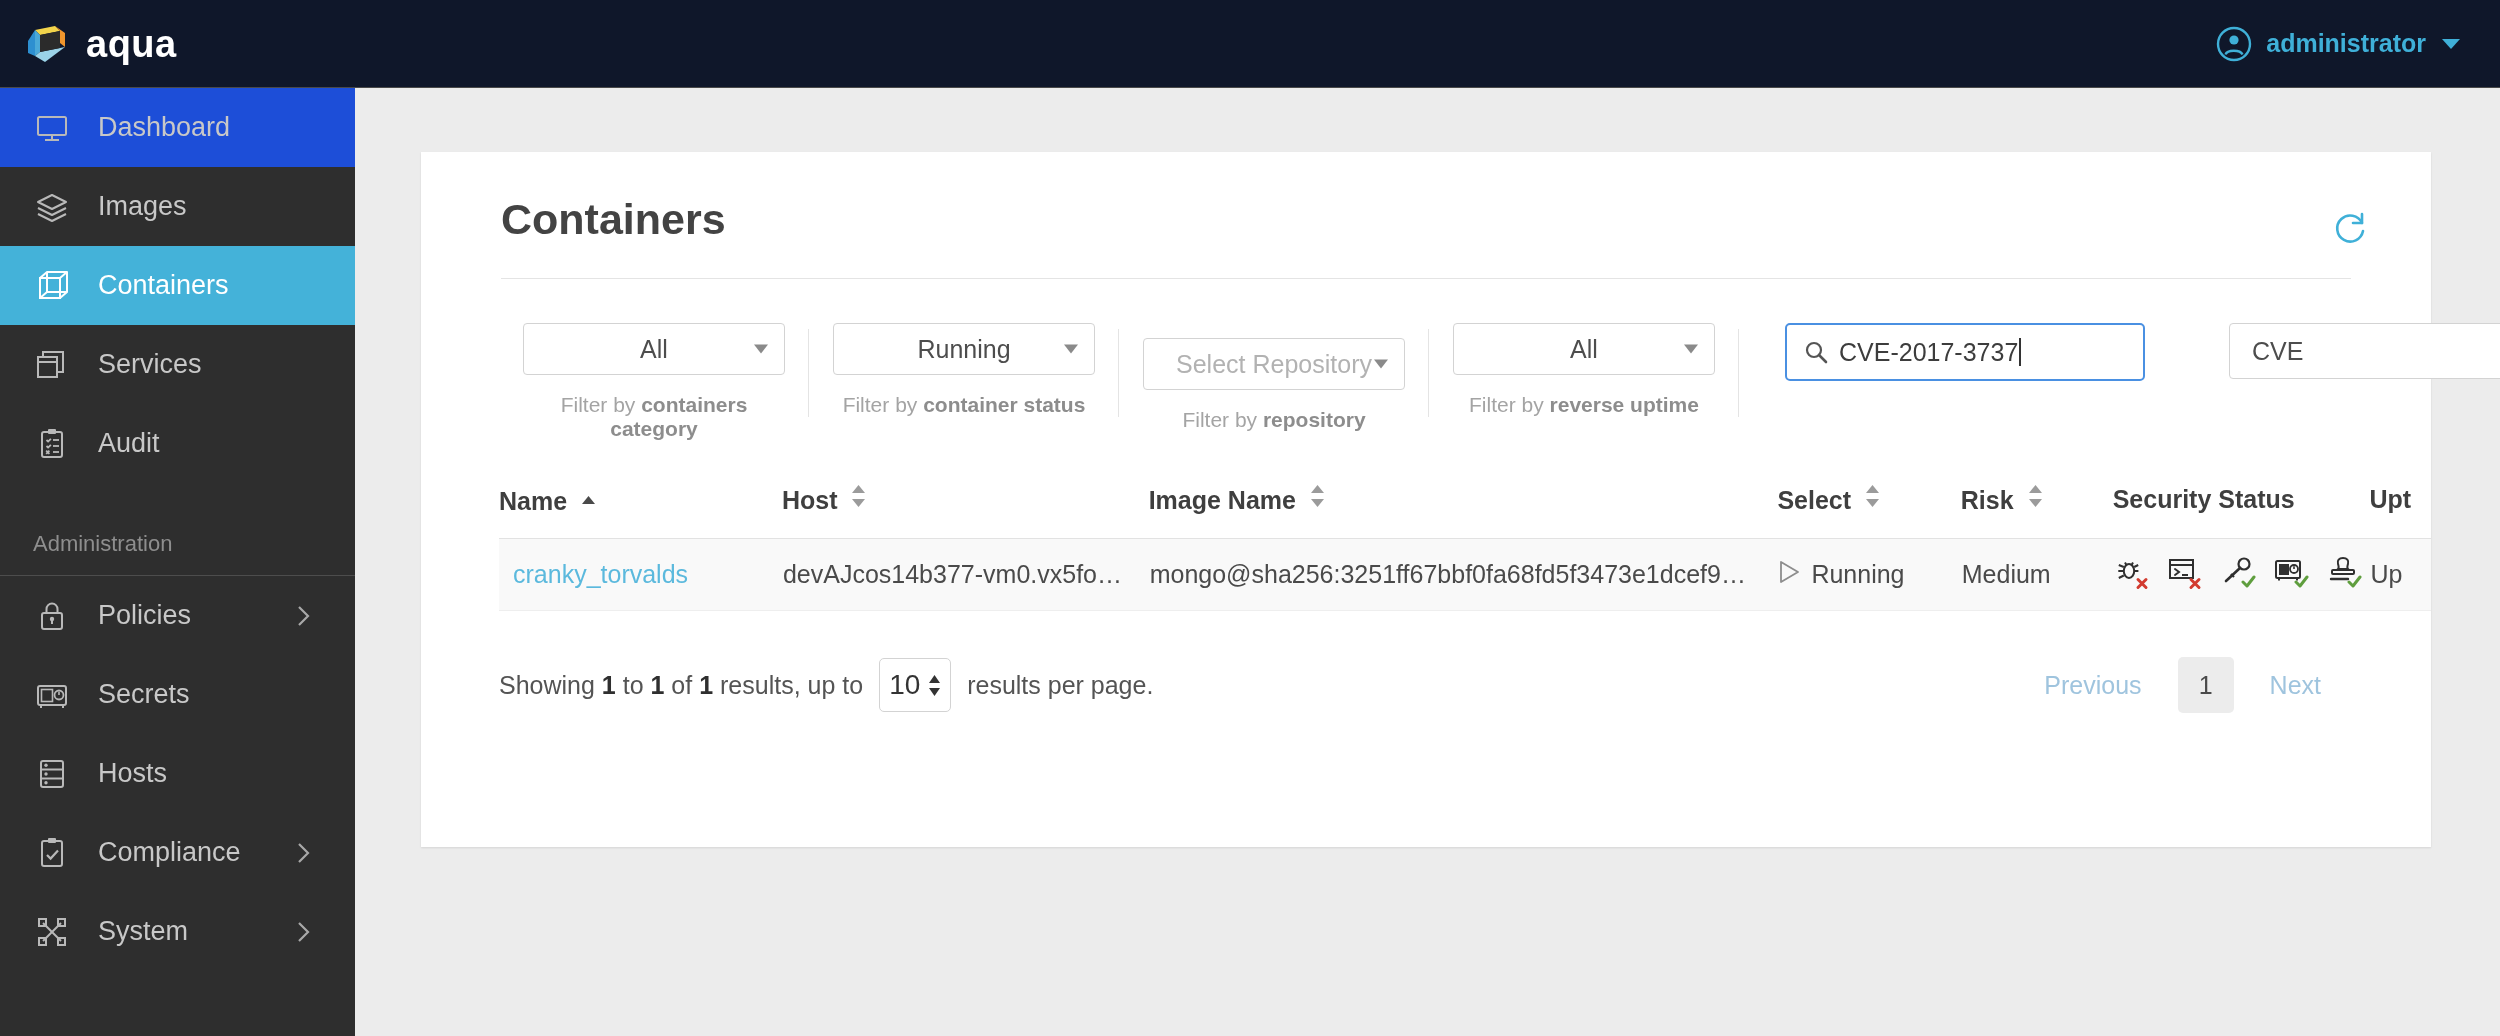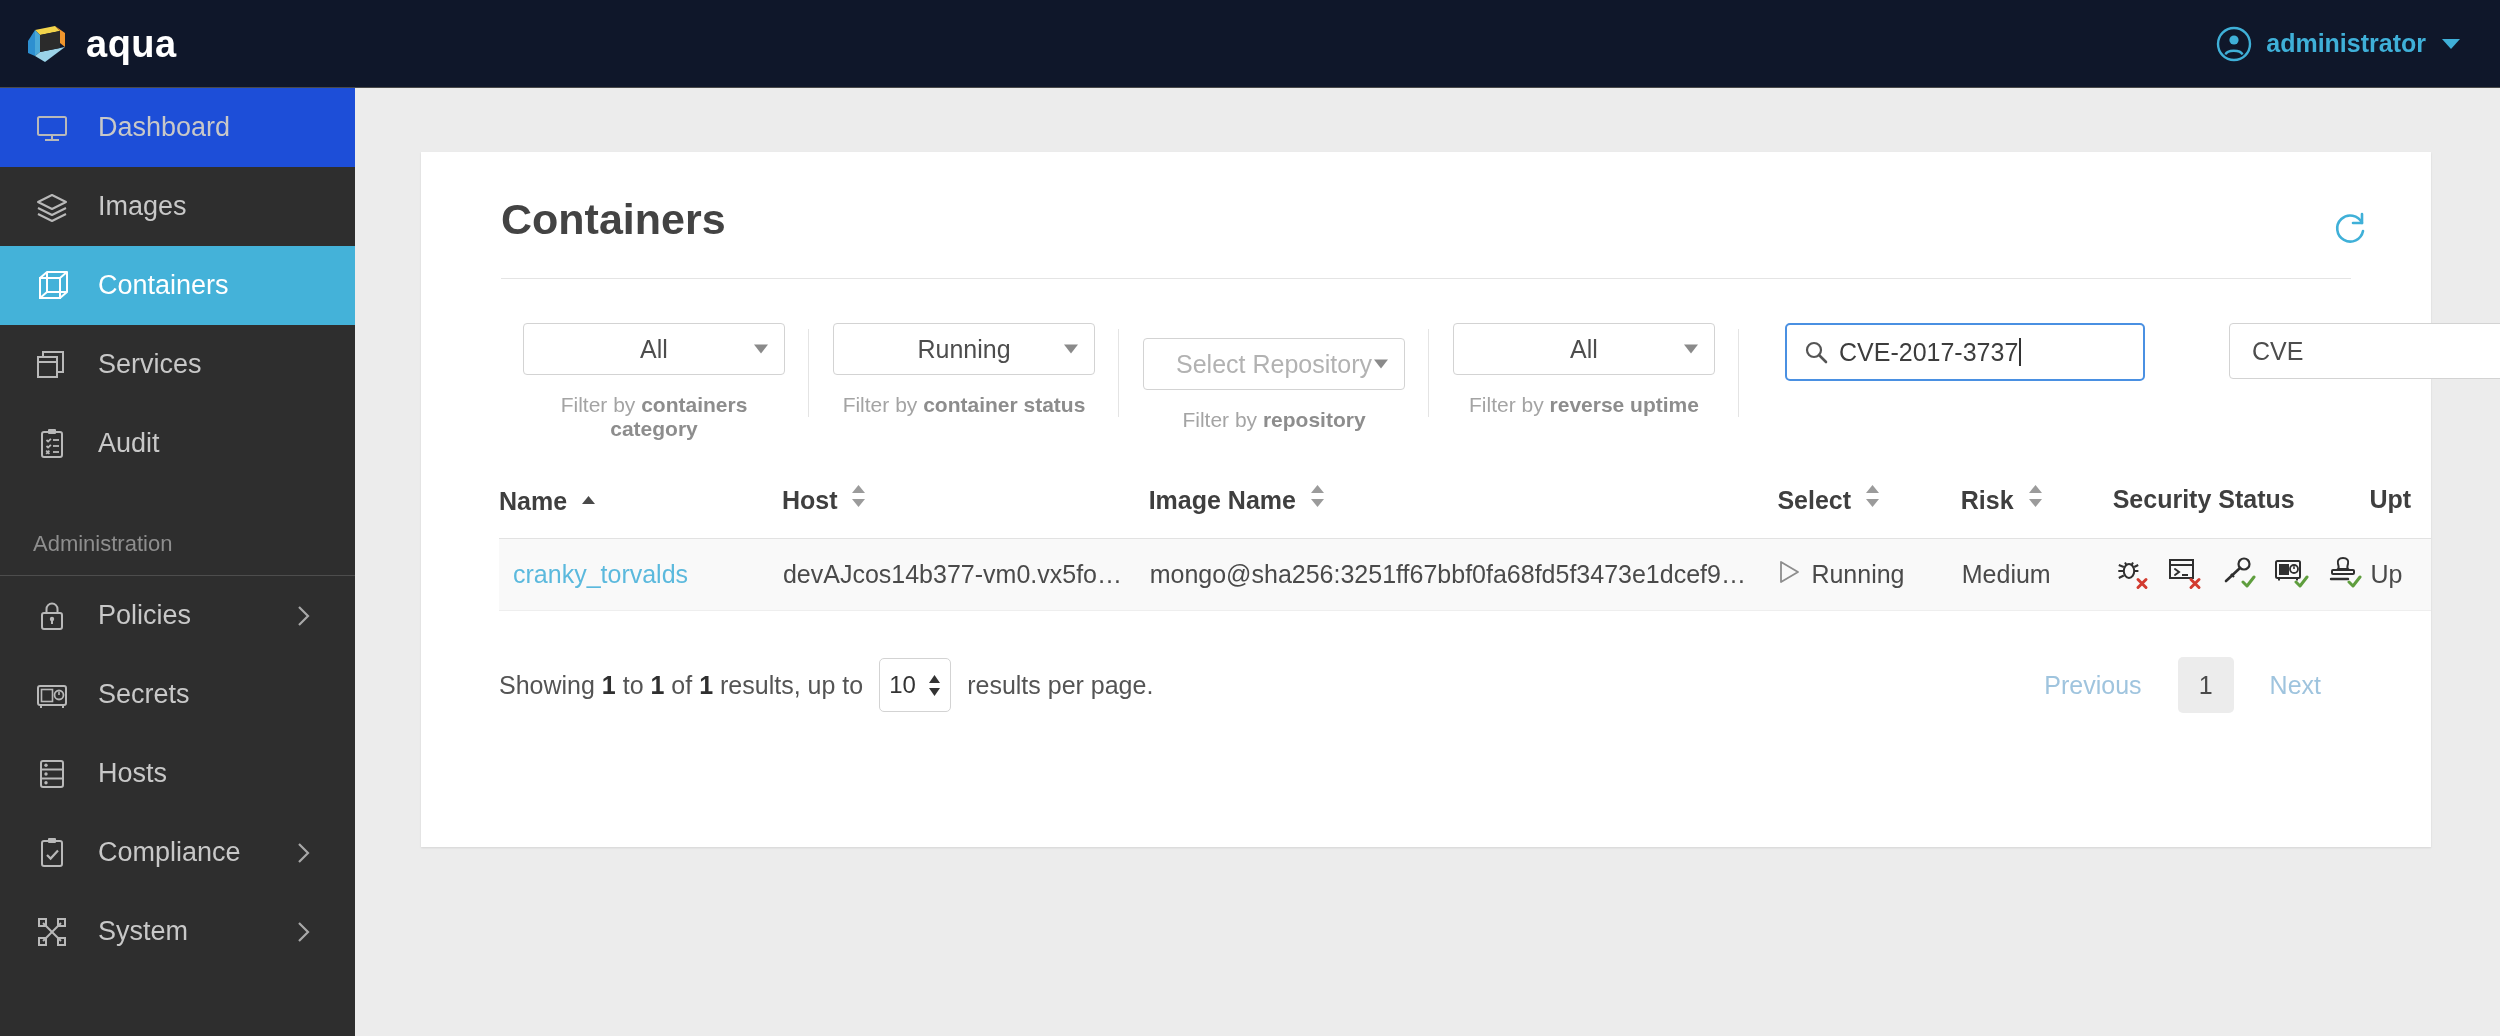--- a/index.html
+++ b/index.html
@@ -199,21 +199,21 @@
     padding: 46px 0 0 78px;
     text-align: center;
   }
   .pager-text { font-size: 25px; color: #545454; }
   .pager-text b { font-weight: 700; color: #2f2f2f; }
   .per-page {
     display: inline-flex; align-items: center; justify-content: space-between;
     width: 72px; height: 54px;
     border: 1px solid #d3d3d3; border-radius: 5px;
     margin: 0 16px; padding: 0 9px;
-    font-size: 24px; color: #333; background: #fff; cursor: pointer;
+    font-size: 28px; color: #333; background: #fff; cursor: pointer;
   }
   .spinner-arrows { display: flex; flex-direction: column; gap: 3px; }
   .pager-right {
     margin-left: auto; display: flex; align-items: center;
     padding-right: 78px; gap: 0;
   }
   .pg-link {
     color: #9fc4de; font-size: 25px; cursor: pointer;
     padding: 0 32px;
   }

